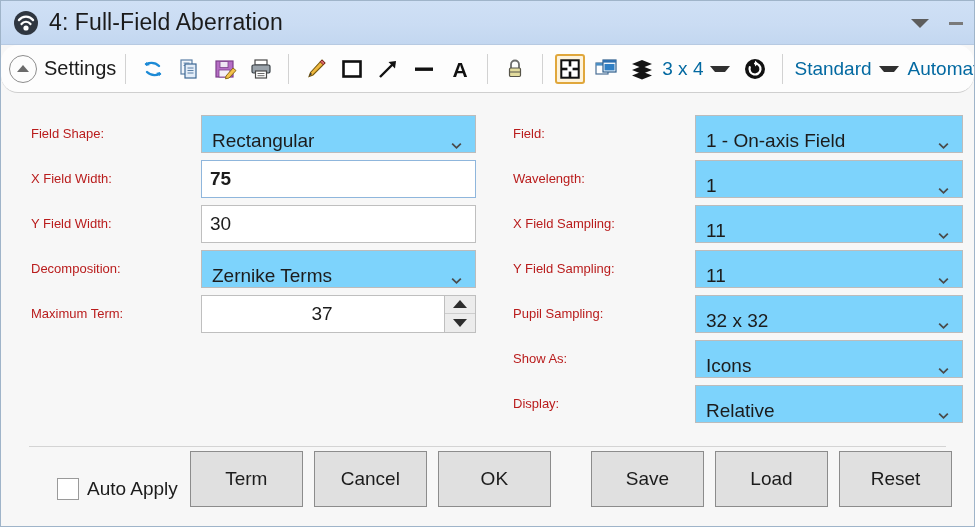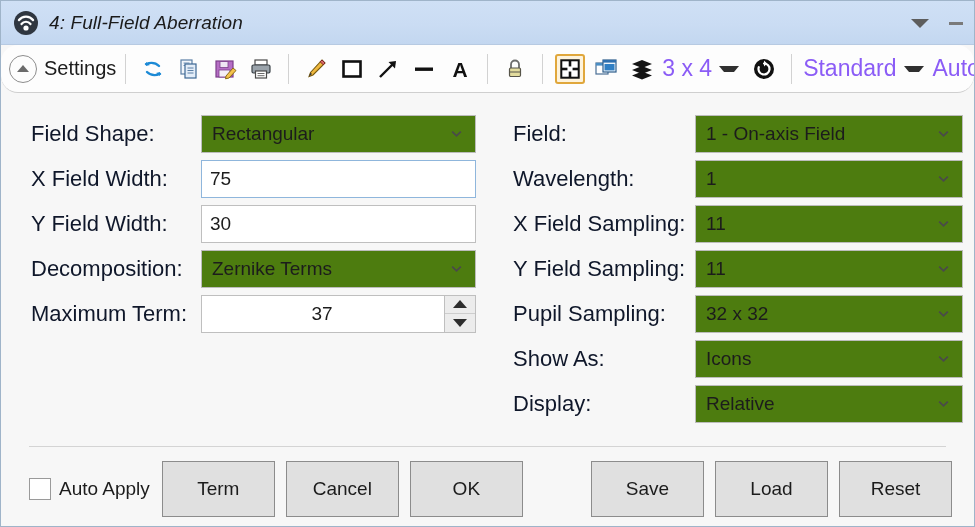--- a/index.html
+++ b/index.html
@@ -20,23 +20,22 @@
   .titlebar{
     position:relative;height:44px;
     background:linear-gradient(to bottom,#cfe0f5 0%,#cadcf3 55%,#c3d7f0 100%);
     border-bottom:1px solid #b7cae2;
     display:flex;align-items:center;
     padding-left:12px;
     box-sizing:border-box;
   }
   .app-icon{width:26px;height:26px;flex:0 0 26px;margin-right:10px;display:block;}
   .title-text{
-    font-size:19px;color:#1b1b1b;letter-spacing:.1px;
+    font-size:23px;color:#1b1b1b;letter-spacing:.1px;
     white-space:nowrap;
-    font-style:italic;
   }
   .title-controls{
     position:absolute;right:0;top:0;height:44px;
     display:flex;align-items:center;
   }
   .tb-btn{
     width:36px;height:44px;display:flex;align-items:center;justify-content:center;
   }
   .chev-dn{
     width:0;height:0;border-left:9px solid transparent;border-right:9px solid transparent;
@@ -68,82 +67,82 @@
   }
   .settings-label{font-size:20px;color:#1c1c1c;}
   .tb-ico{
     width:30px;height:30px;flex:0 0 30px;margin:0 3px;
     display:flex;align-items:center;justify-content:center;
   }
   .tb-ico.sel{
     border:2px solid #e0a73c;border-radius:3px;
     background:#fdf3dd;box-sizing:border-box;
   }
-  .tb-text{font-size:23px;color:#8b5cf6;margin:0 2px;}
+  .tb-text{font-size:19px;color:#0369a1;margin:0 2px;}
   .caret{
     width:0;height:0;border-left:5px solid transparent;border-right:5px solid transparent;
     border-top:6px solid #303030;margin:0 7px 0 5px;flex:0 0 10px;
   }
 
   
   .form{
     position:relative;
     padding:18px 0 0 0;
     height:360px;box-sizing:border-box;
   }
   .col{position:absolute;top:18px;}
   .col-left{left:30px;width:445px;}
   .col-right{left:512px;width:450px;}
   .row{display:flex;align-items:center;height:45px;}
   .lbl{
-    font-size:22px;color:#0f172a;white-space:nowrap;
+    font-size:13px;color:#b91c1c;white-space:nowrap;
     flex:0 0 auto;
   }
   .col-left .lbl{width:170px;}
   .col-right .lbl{width:182px;}
   .ctl{flex:1 1 auto;position:relative;height:38px;}
 
   .combo{
     height:38px;box-sizing:border-box;
-    background:#4d7c0f;border:1px solid #bcbcbc;
-    display:flex;align-items:center;
+    background:#7dd3fc;border:1px solid #bcbcbc;
+    display:flex;align-items:flex-end;
     padding:0 10px;
     font-size:19px;color:#1c1c1c;
   }
   .combo .val{flex:1 1 auto;white-space:nowrap;overflow:hidden;}
   .combo .cv{
     width:13px;height:13px;flex:0 0 13px;margin-right:2px;
   }
   .textbox{
     height:38px;box-sizing:border-box;
     background:#ffffff;border:1px solid #bfbfbf;
     display:flex;align-items:center;
     padding:0 8px;font-size:19px;color:#1c1c1c;
   }
-  .textbox.focused{border:1px solid #8fb6dc;}
+  .textbox.focused{border:1px solid #8fb6dc;font-weight:bold;}
   .spin-wrap{display:flex;align-items:stretch;height:38px;}
   .spin-wrap .textbox{flex:1 1 auto;justify-content:center;padding-right:10px;border-right:none;}
   .spin-btns{
     width:32px;flex:0 0 32px;display:flex;flex-direction:column;
     border:1px solid #bfbfbf;box-sizing:border-box;background:#ececec;
   }
   .spin-b{
     flex:1 1 50%;display:flex;align-items:center;justify-content:center;
   }
   .spin-b+.spin-b{border-top:1px solid #cdcdcd;}
   .tri-up{width:0;height:0;border-left:7px solid transparent;border-right:7px solid transparent;border-bottom:8px solid #2d2d2d;}
   .tri-dn{width:0;height:0;border-left:7px solid transparent;border-right:7px solid transparent;border-top:8px solid #2d2d2d;}
 
   
   .divider{
     position:absolute;left:28px;right:28px;top:445px;height:1px;background:#d4d4d4;
   }
   .footer{
     position:absolute;left:0;right:0;top:450px;height:76px;
-    display:flex;align-items:center;
+    display:flex;padding-left:28px;
   }
   .chk-wrap{display:flex;align-items:center;margin-left:28px;flex:0 0 auto;}
   .chkbox{
     width:22px;height:22px;border:1px solid #9a9a9a;background:#fff;
     box-sizing:border-box;margin-right:8px;
   }
   .chk-lbl{font-size:19px;color:#1c1c1c;}
   .btn{
     height:56px;min-width:113px;
     background:#e0e0e0;border:1px solid #8c8c8c;

